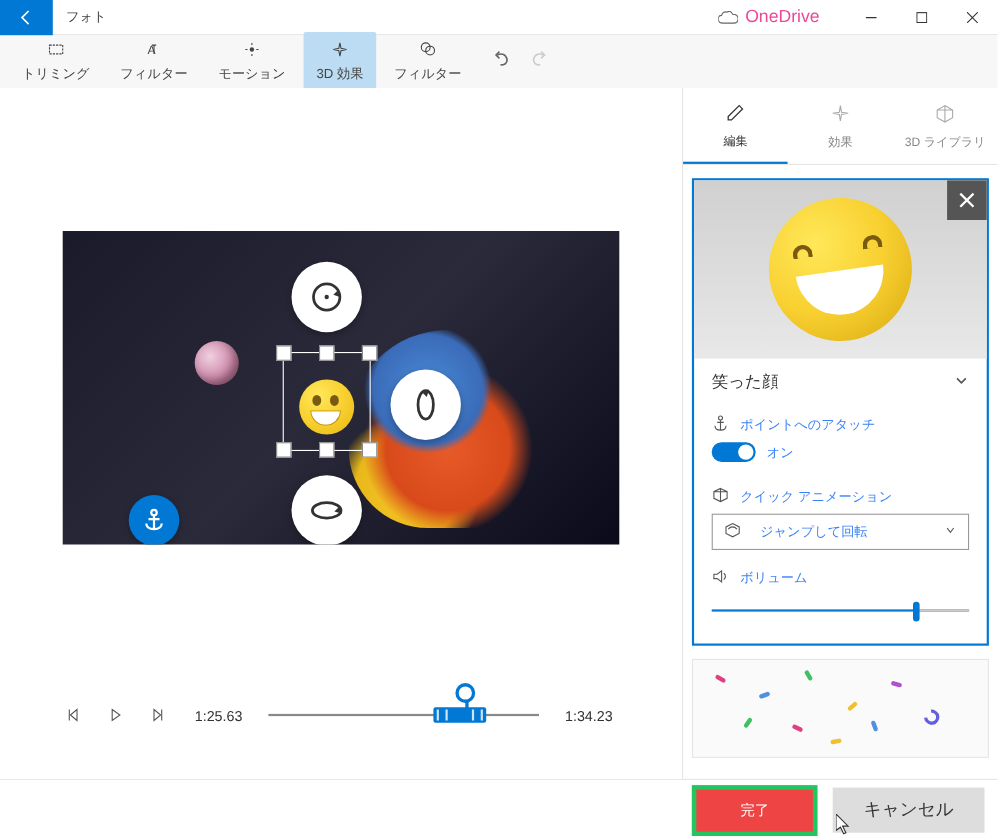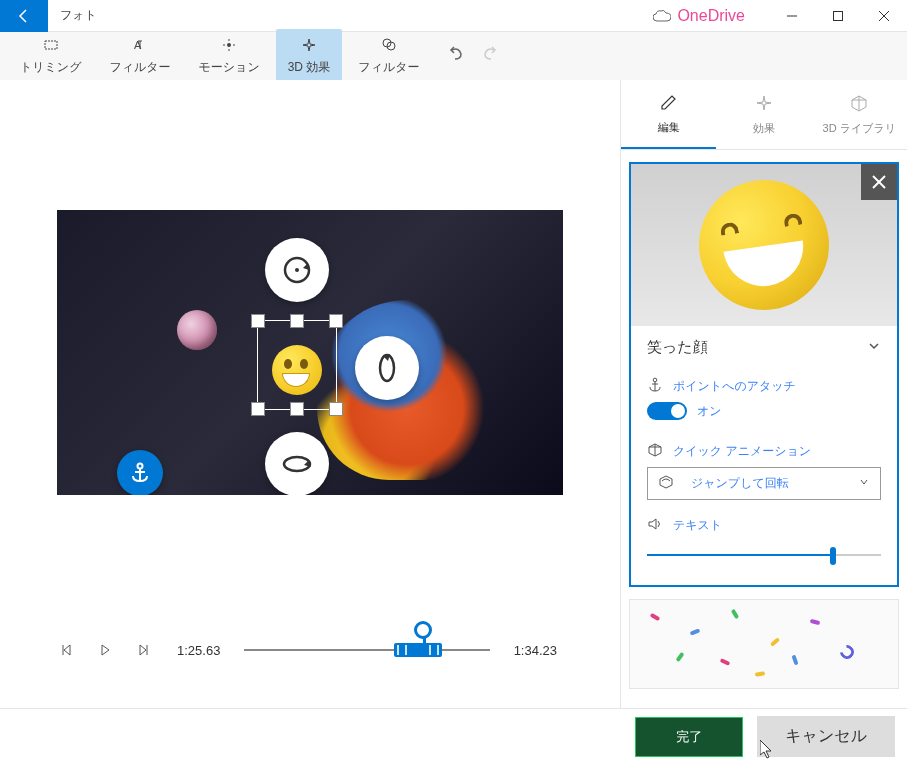--- a/index.html
+++ b/index.html
@@ -77,21 +77,21 @@
 .dropdown { width:100%; border:1px solid #999; padding:6px 10px; display:flex; align-items:center; gap:8px; font-size:12px; justify-content:space-between; margin-top:4px; }
 .vol-slider { position:relative; height:24px; margin-top:8px; }
 .vol-track { position:absolute; left:0; right:0; top:11px; height:2px; background:#0078d4; }
 .vol-track-bg { position:absolute; left:78%; right:0; top:11px; height:2px; background:#ccc; }
 .vol-thumb { position:absolute; left:78%; top:4px; width:6px; height:18px; background:#0078d4; border-radius:3px; }
 
 .next-card { height:90px; border:1px solid #e5e5e5; background:#fafafa; margin-bottom:6px; position:relative; overflow:hidden; }
 .confetti { position:absolute; border-radius:2px; }
 
 .footer { height:56px; border-top:1px solid #e5e5e5; display:flex; align-items:center; justify-content:flex-end; padding: 0 12px; gap:14px; background:#fff; }
-.btn-primary { background:#14532d; color:#fff; padding:10px 40px; font-size:13px; border:1px solid #22c55e; position:relative; }
+.btn-primary { background:#ef4444; color:#fff; padding:10px 40px; font-size:13px; border:4px solid #22c55e; position:relative; }
 .btn-secondary { background:#ddd; color:#333; padding:10px 28px; font-size:16px; }
 .cursor { position:absolute; left:760px; top:740px; }
 </style>
 </head>
 <body>
 
 <div class="titlebar">
   <div class="back-btn">
     <svg width="16" height="16" viewBox="0 0 16 16">
         <path d="M10 2 L4 8 L10 14" stroke="#fff" stroke-width="1.5" fill="none"></path>
@@ -344,21 +344,21 @@
                   <path d="M3 4 L6 8 L9 4" fill="none" stroke="#555"></path>
                 </svg></span>
           </div>
         </div>
         <div class="card-section" style="padding-bottom:18px;">
           <div class="sec-row">
             <span><svg width="16" height="16" viewBox="0 0 16 16">
                   <path d="M2 6 L5 6 L9 3 L9 13 L5 10 L2 10 Z" fill="none" stroke="#555"></path>
                   <path d="M11 5 Q14 8 11 11" fill="none" stroke="#555"></path>
                 </svg></span>
-            <span>テキスト</span>
+            <span>ボリューム</span>
           </div>
           <div class="vol-slider">
             <div class="vol-track"></div>
               <div class="vol-track-bg"></div>
               <div class="vol-thumb"></div>
           </div>
         </div>
       </div>
 
       <div class="next-card">

